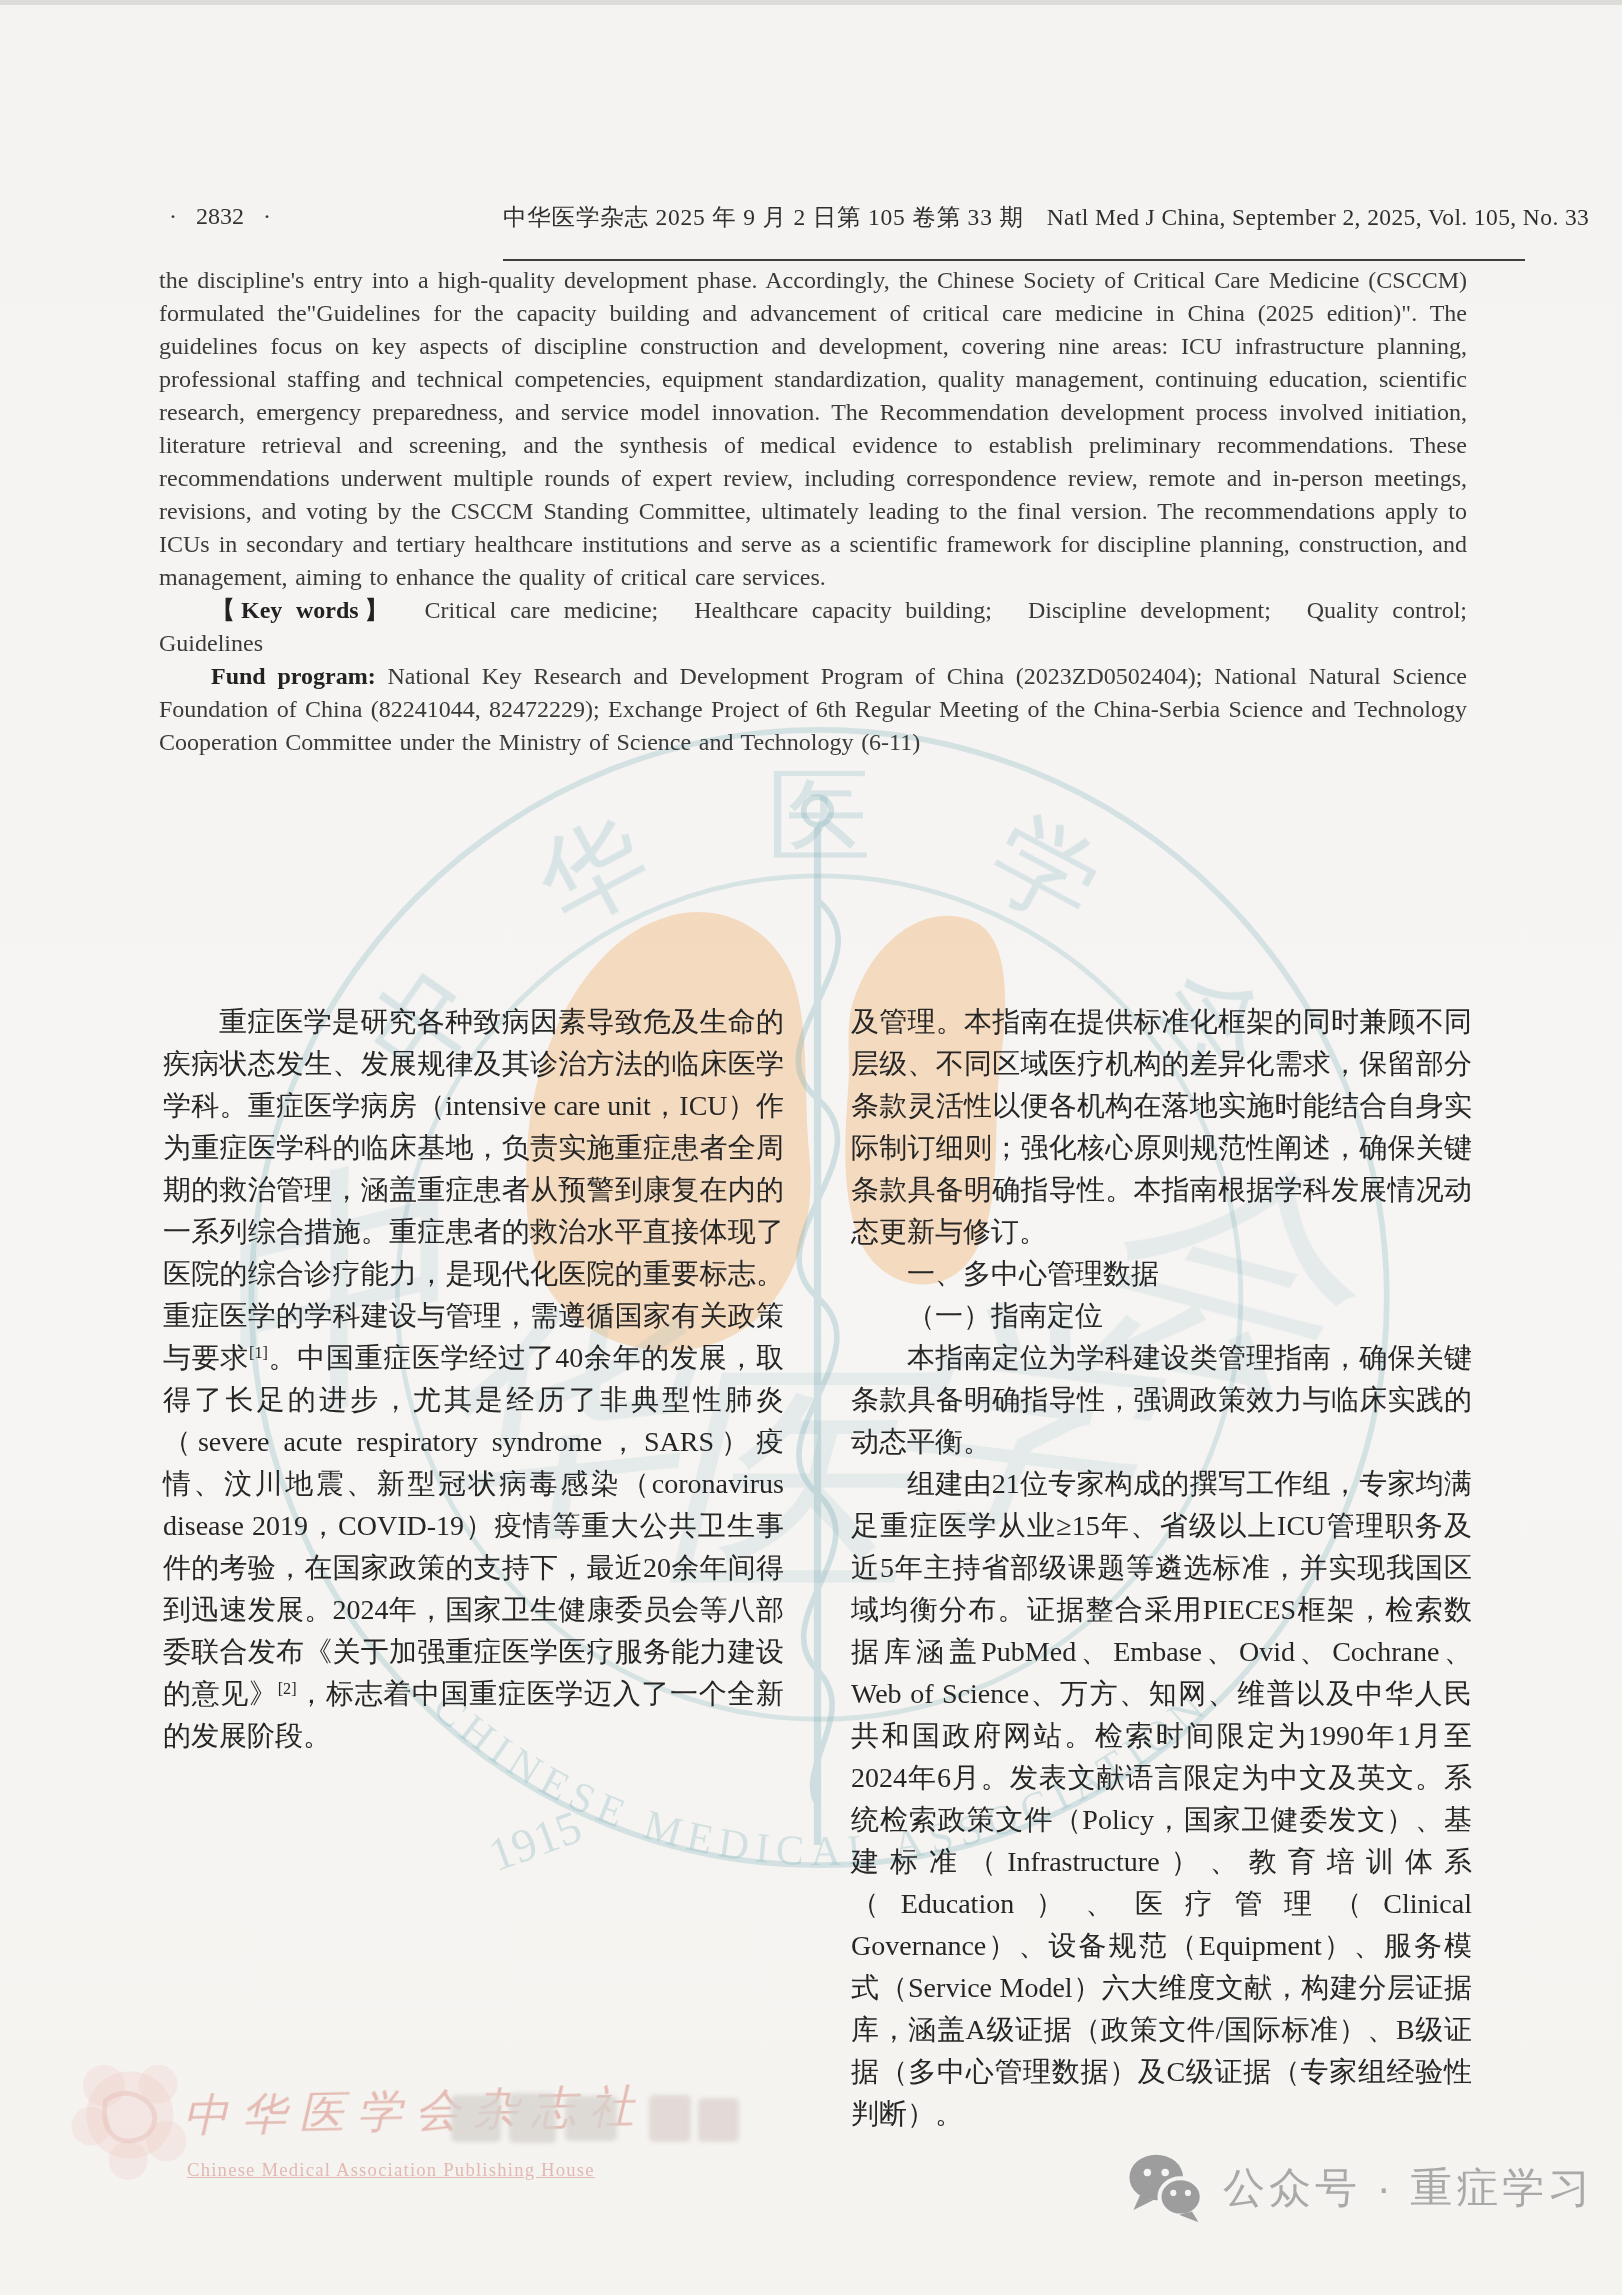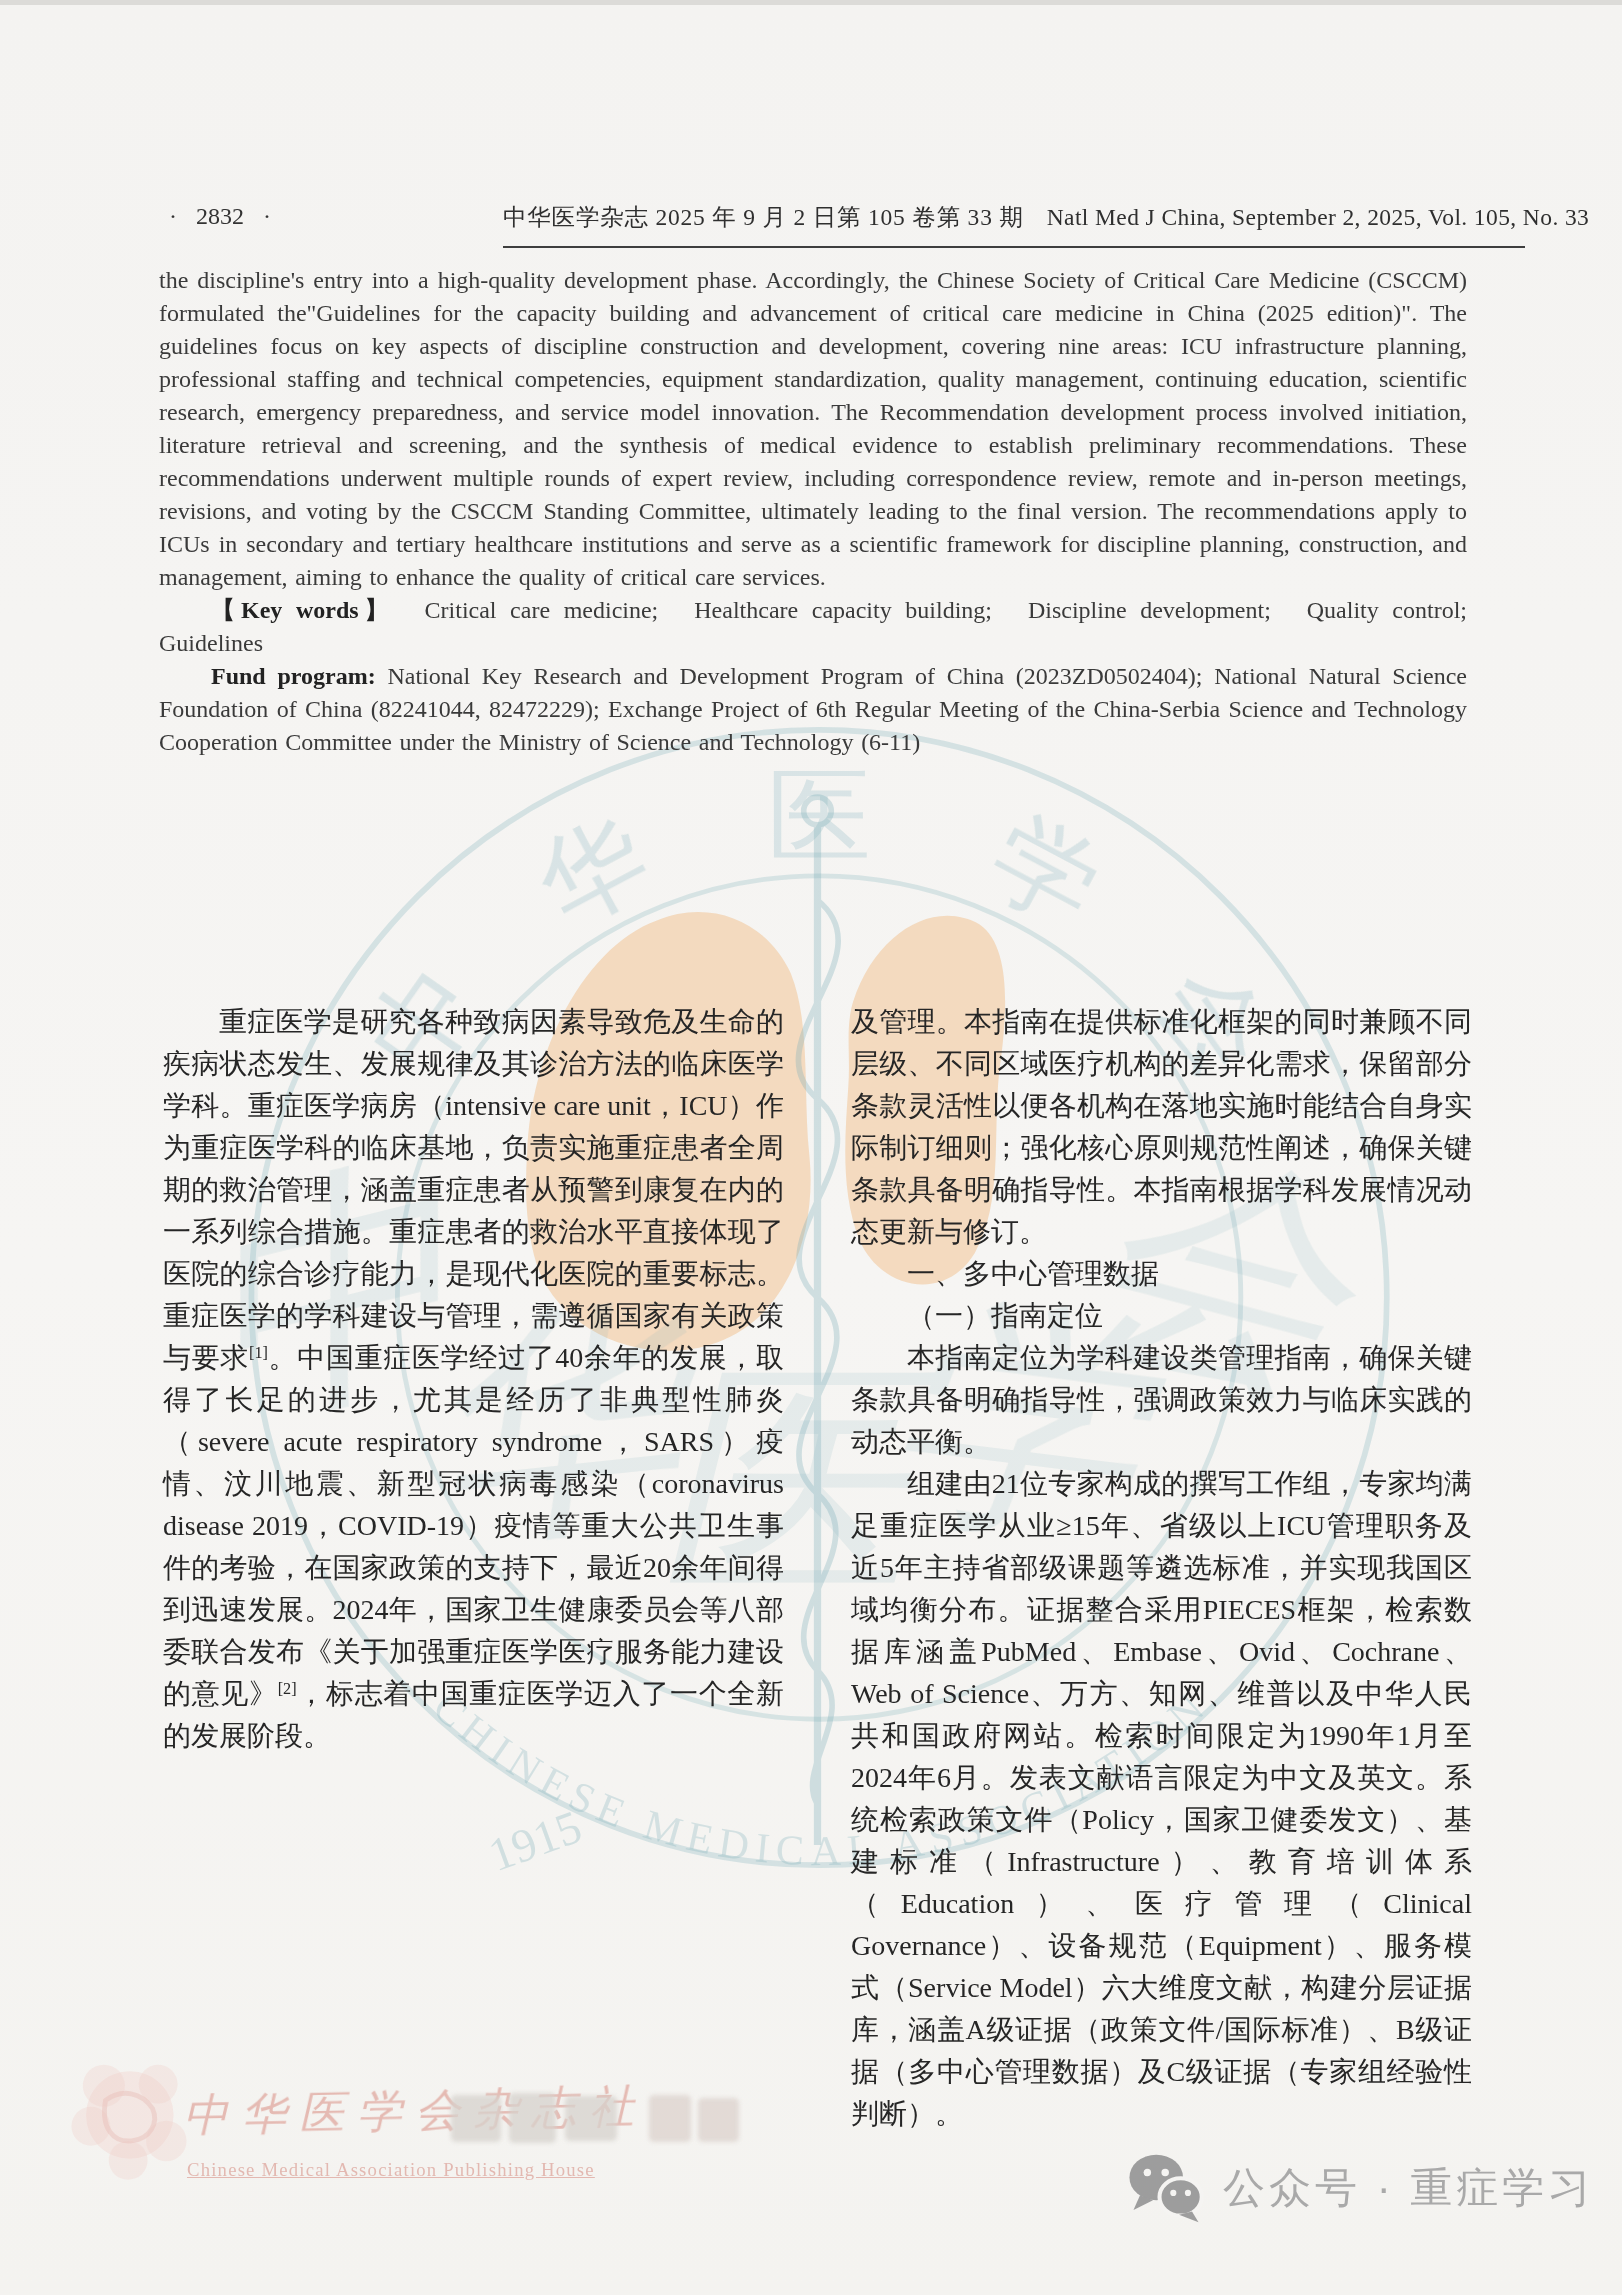--- a/index.html
+++ b/index.html
@@ -14,21 +14,21 @@
   }
   .edge-strip{position:absolute;left:0;top:0;width:100%;height:4.9px;background:#dcdbd8;}
   
   .page-num{
     position:absolute;left:169px;top:195px;
     font-size:24px;color:#333;word-spacing:13px;white-space:nowrap;
   }
   .journal-line{
     position:absolute;left:503px;top:193px;width:1022px;
     text-align:center;white-space:nowrap;
-    padding-bottom:13px;border-bottom:2.8px solid #3e3e3e;
+    padding-bottom:26px;border-bottom:2.8px solid #3e3e3e;
     font-size:23.5px;color:#2f2f2f;
   }
   .journal-line .cn{letter-spacing:0.8px;}
   .journal-line .en{margin-left:23px;letter-spacing:0.4px;}
   
   .abstract{
     position:absolute;left:159px;top:256px;width:1308px;
     font-size:24px;line-height:33px;color:#3a3a3a;
     text-align:justify;word-spacing:1.6px;
   }

